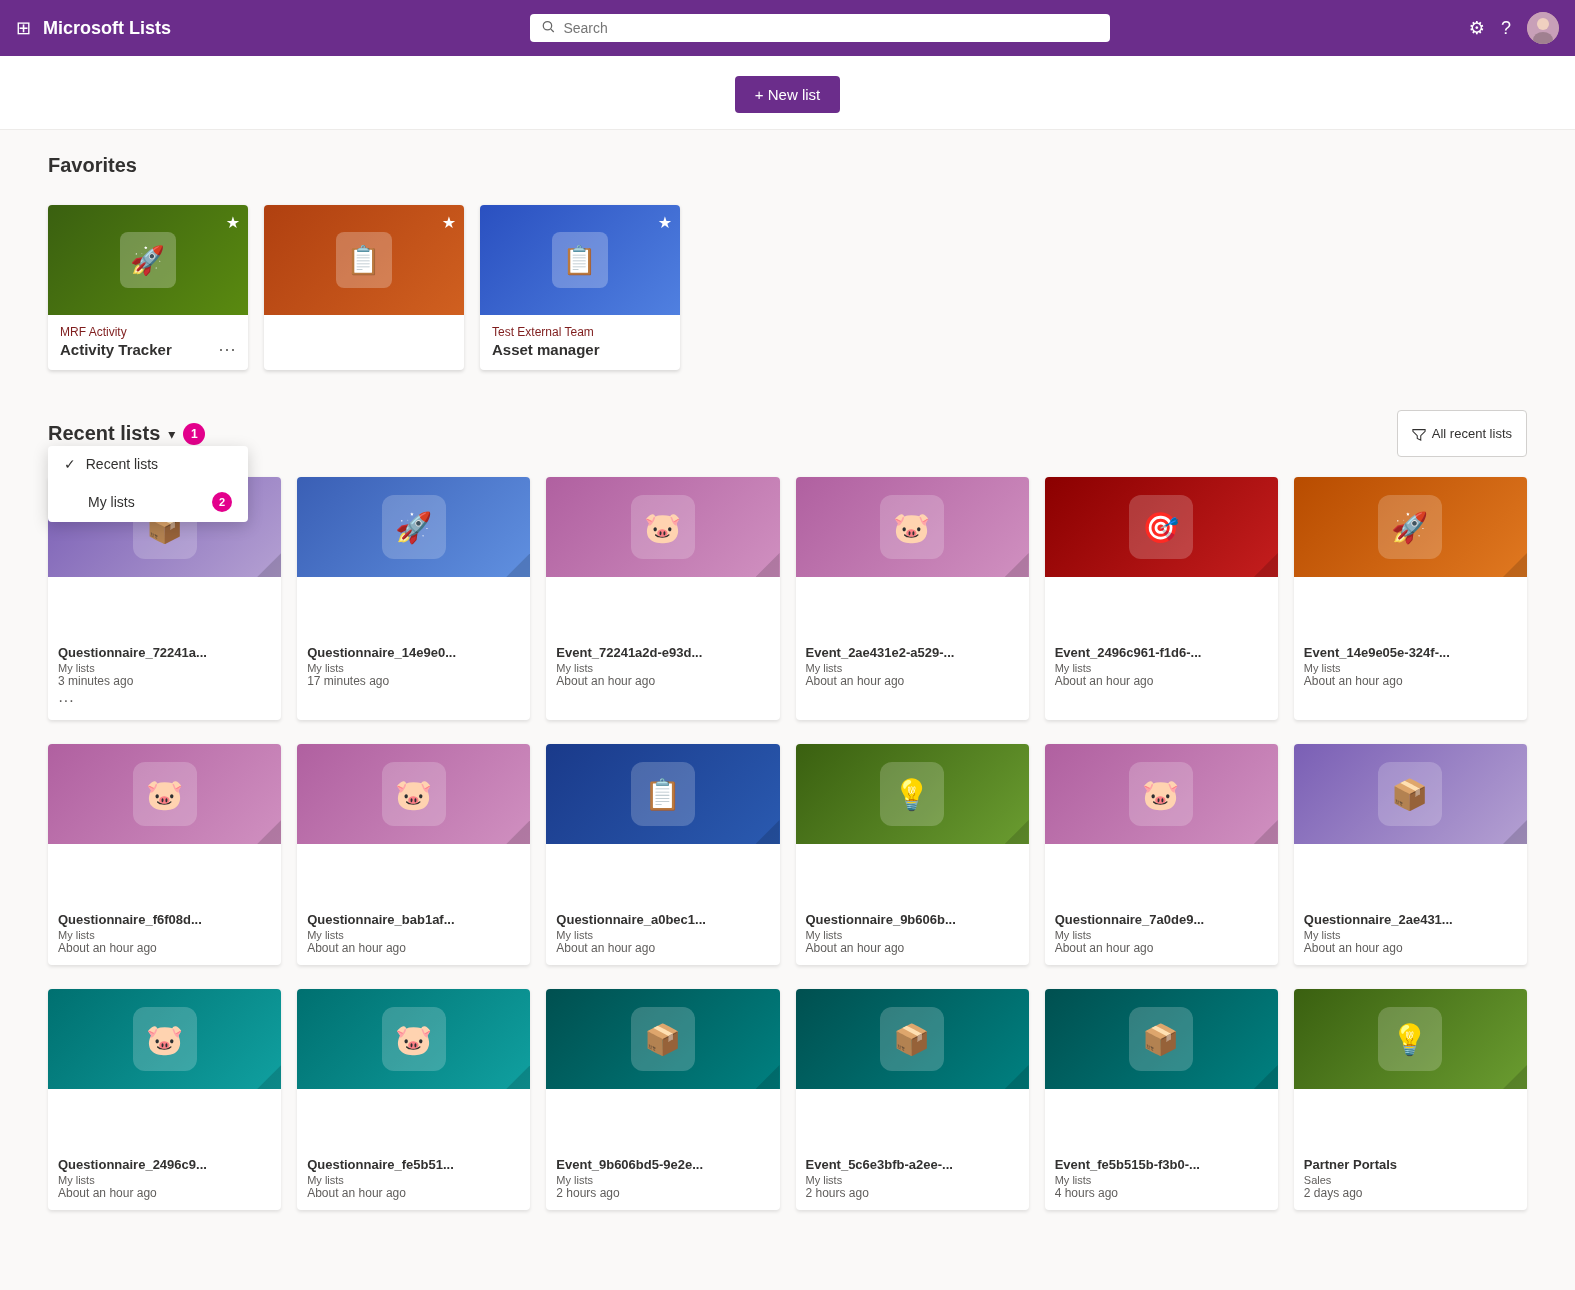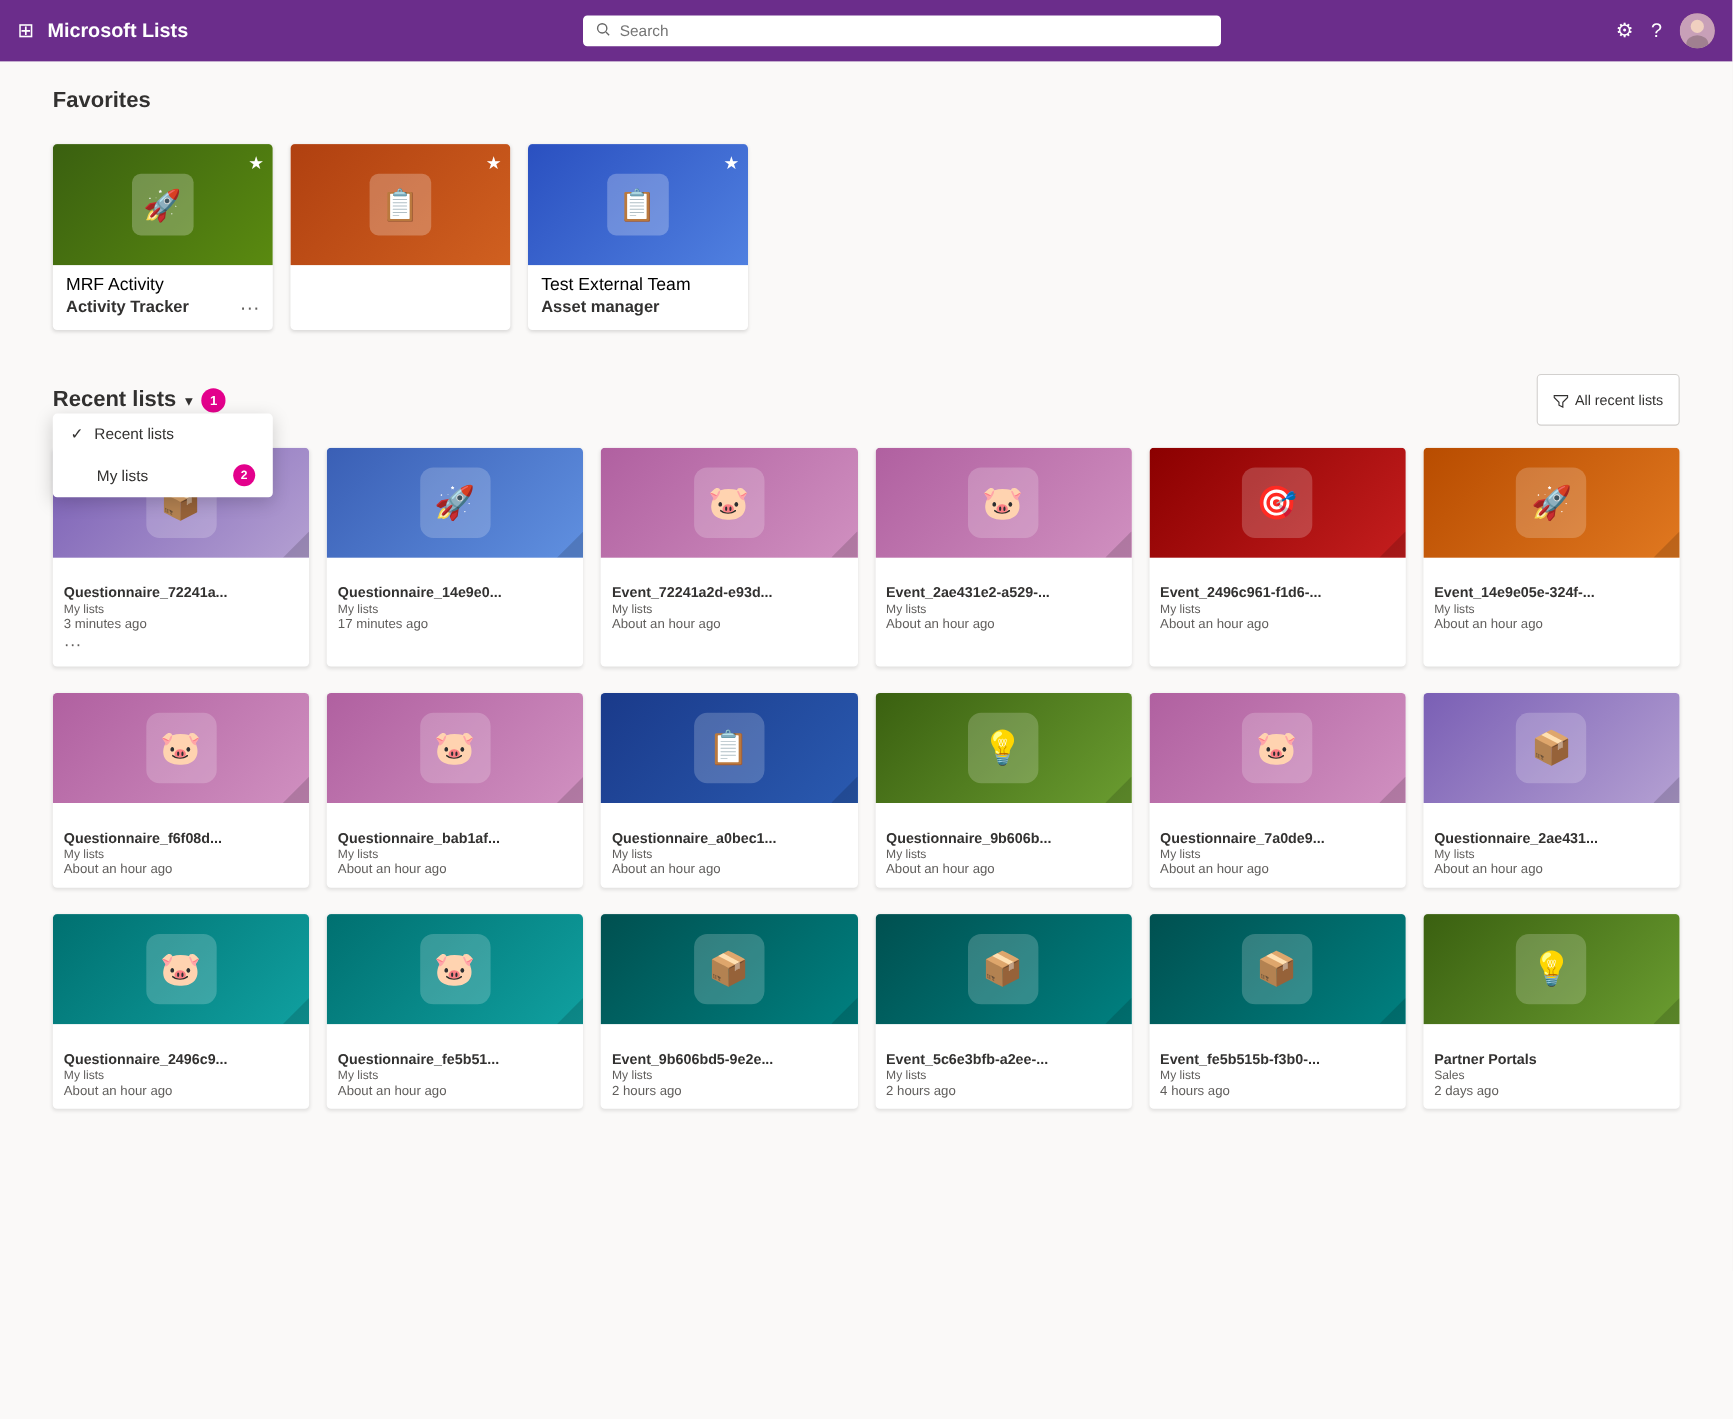--- a/index.html
+++ b/index.html
@@ -106,21 +106,21 @@
       display: flex; align-items: center; justify-content: center;
       font-size: 28px; color: white;
     }
     .star-badge {
       position: absolute;
       top: 8px; right: 8px;
       color: white;
       font-size: 16px;
     }
     .favorite-card-info { padding: 10px 12px 12px 12px; }
-    .card-team { font-size: 16px; color: #000000; }
+    .card-team { font-size: 12px; color: #7f1d1d; }
     .card-name { font-size: 15px; font-weight: 600; color: #323130; margin-top: 2px; }
     .card-more { display: flex; align-items: center; justify-content: space-between; }
     .more-btn { color: #605e5c; font-size: 18px; cursor: pointer; background: none; border: none; line-height: 1; }
 
     
     .recent-section {}
     .recent-header {
       display: flex;
       align-items: center;
       justify-content: space-between;
@@ -204,21 +204,21 @@
       align-items: center;
       justify-content: center;
       position: relative;
     }
     .list-icon {
       width: 64px; height: 64px;
       border-radius: 12px;
       display: flex; align-items: center; justify-content: center;
       font-size: 32px;
     }
-    .list-card-info { padding: 24px 10px 10px 10px; }
+    .list-card-info { padding: 24px 10px 10px 10px; margin-top: 44px; }
     .list-name { font-size: 13px; font-weight: 600; color: #323130; white-space: nowrap; overflow: hidden; text-overflow: ellipsis; }
     .list-owner { font-size: 11px; color: #605e5c; margin-top: 2px; }
     .list-time { font-size: 12px; color: #605e5c; }
     .card-more-dots {
       font-size: 16px; color: #605e5c; cursor: pointer; display: block;
       margin-top: 4px;
     }
 
     
     .thumb-purple { background: linear-gradient(135deg, #7a5fb5 0%, #b4a0d2 100%); }
@@ -265,20 +265,23 @@
           <circle cx="16" cy="12" r="6" fill="#f0d0c0"></circle>
           <ellipse cx="16" cy="28" rx="10" ry="8" fill="#a08090"></ellipse>
         </svg>
       </div>
     </div>
   </div>
 </header>
 
 <div class="main">
 
+  <div class="new-list-bar">
+    <button class="new-list-btn">+ New list</button>
+  </div>
 
   <div class="content">
 
     <div class="section">
       <div class="section-title">Favorites</div>
       <div class="favorites-grid">
 
         <div class="favorite-card">
           <div class="favorite-card-thumb" style="background: linear-gradient(135deg, #3a6010 0%, #5a8a10 100%);">
             <div class="icon-wrap" style="font-size:28px;">🚀</div>

